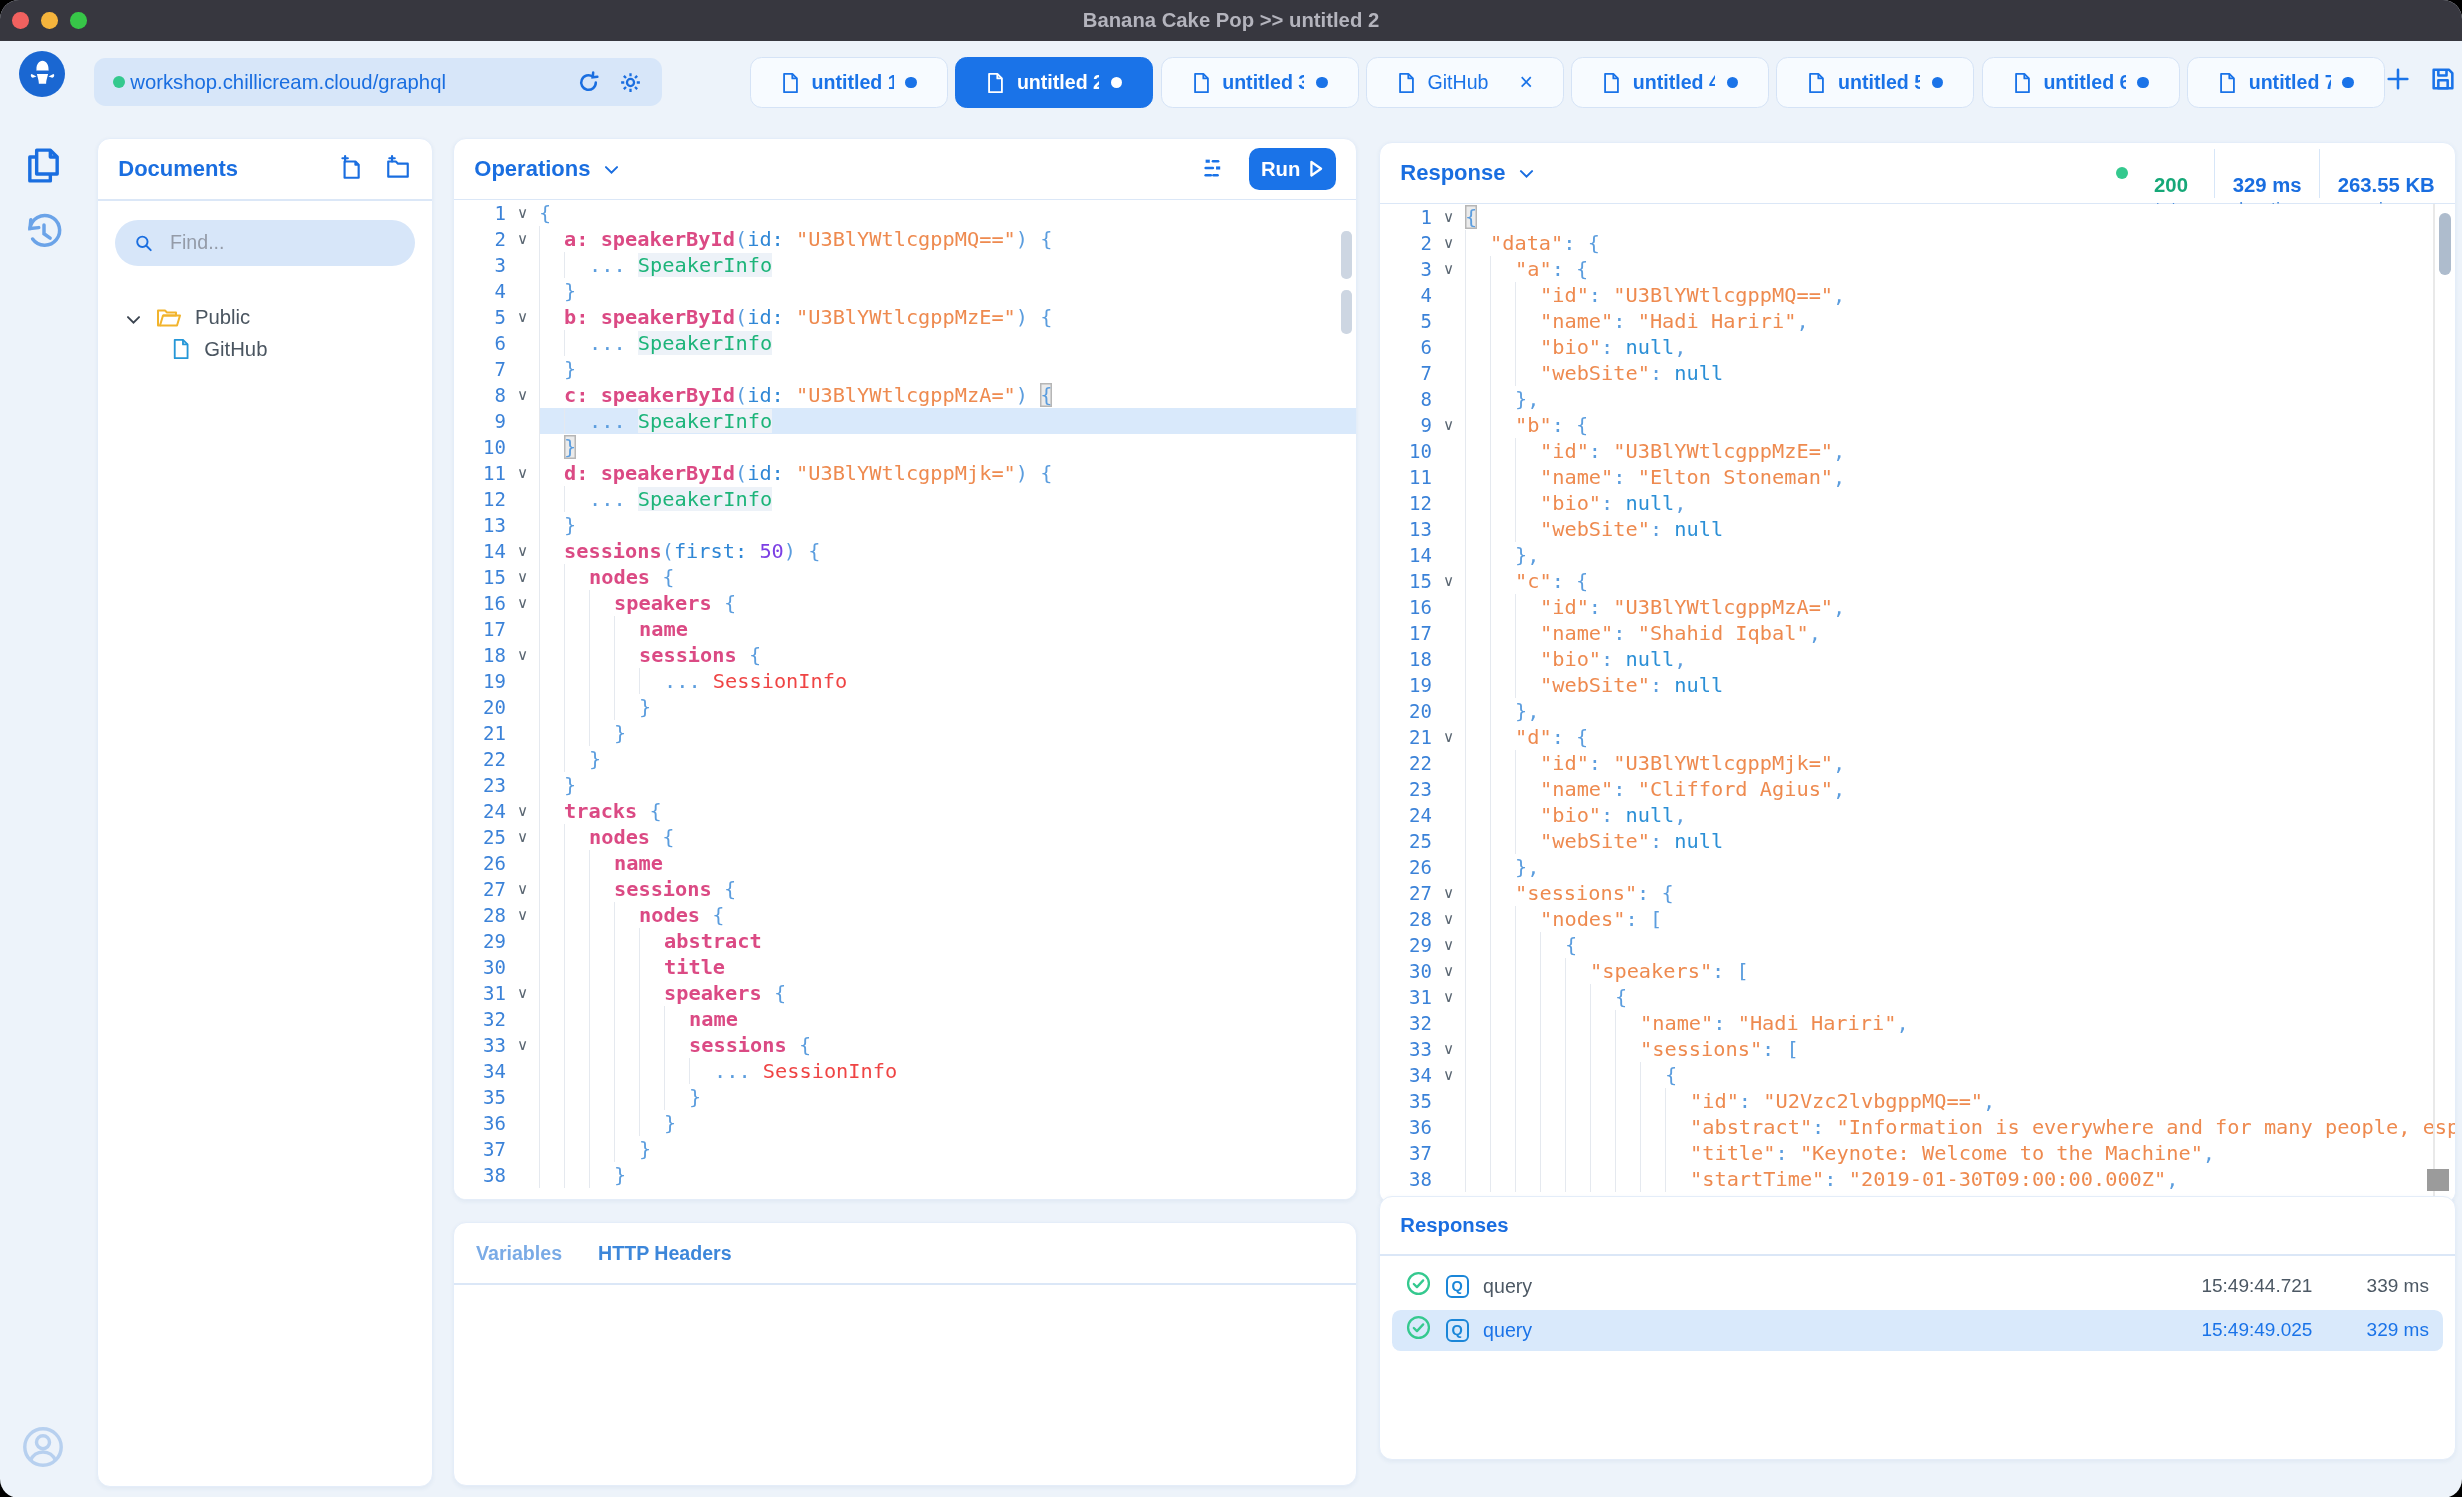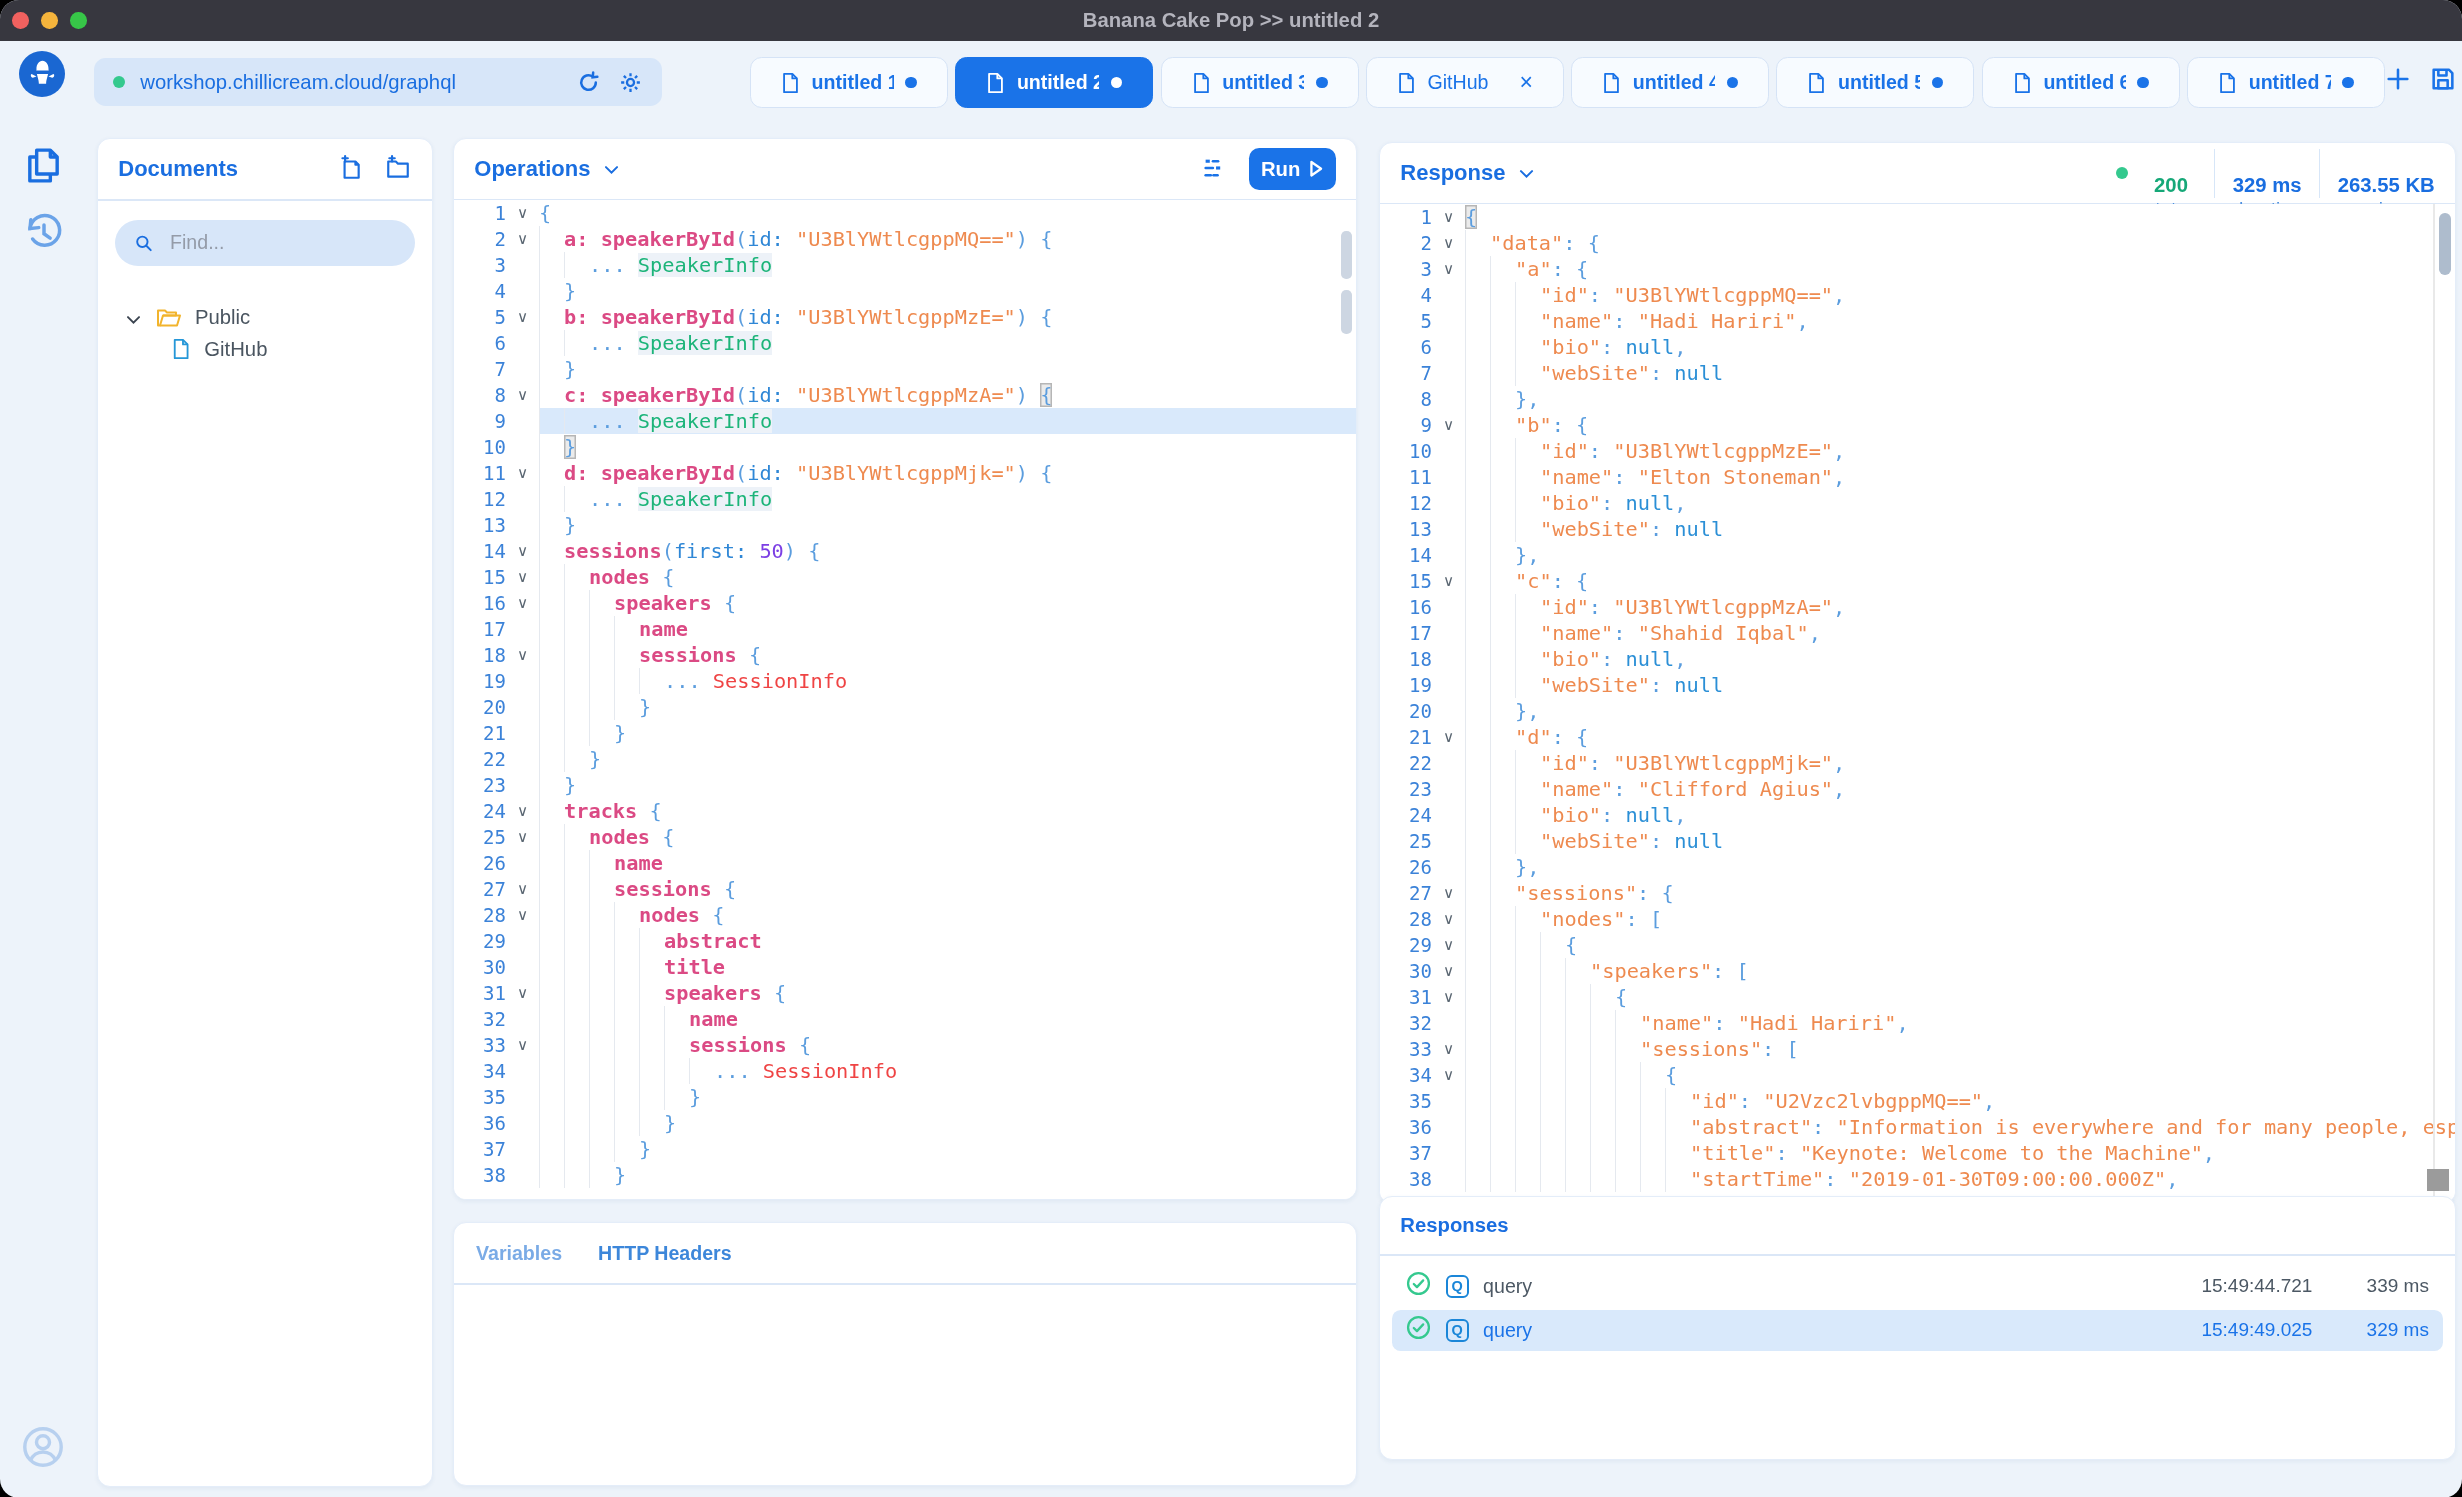--- a/index.html
+++ b/index.html
@@ -15,21 +15,21 @@
   .tl.green{left:70px;background:#37c648;}
   #window-title{position:absolute;left:0;right:0;top:0;height:41px;line-height:41px;text-align:center;
     color:#b4b4bd;font-size:20.3px;font-weight:bold;}
 
   
   #logo{position:absolute;left:19px;top:51px;width:46px;height:46px;border-radius:50%;background:#1a67d2;
     display:flex;align-items:center;justify-content:center;}
   #urlbar{position:absolute;left:94px;top:58px;width:568px;height:48px;border-radius:11.6px;background:#d7e6f9;
     display:flex;align-items:center;padding:0 19px;}
   .gdot{width:12.3px;height:12.3px;border-radius:50%;background:#34c98e;flex:0 0 auto;}
-  #url-text{color:#1a6ee0;font-size:20.3px;margin-left:15px;flex:1;white-space:nowrap;overflow:hidden;}
+  #url-text{color:#1a6ee0;font-size:20.3px;margin-left:5px;flex:1;white-space:nowrap;overflow:hidden;}
   .ubtn{flex:0 0 auto;margin-left:17.4px;display:flex;align-items:center;}
 
   #tabbar{position:absolute;left:750px;top:57px;height:51px;display:flex;gap:7.3px;}
   .tab{flex:0 0 auto;width:198px;height:51px;border-radius:11.6px;border:1.5px solid #d5e3f6;background:#f7fbff;
     color:#1a73e8;display:flex;align-items:center;padding:0 30px;gap:11.6px;cursor:default;}
   .tab.active{background:#1a73e8;border-color:#1a73e8;color:#fff;}
   .tab .tlabel{font-size:19.6px;font-weight:bold;white-space:nowrap;overflow:hidden;flex:1;}
   .tab .tlabel.normal{font-weight:normal;}
   .tab .tdot{width:11.6px;height:11.6px;border-radius:50%;background:currentColor;flex:0 0 auto;}
   .tab .tclose{font-size:23px;line-height:23px;flex:0 0 auto;}

